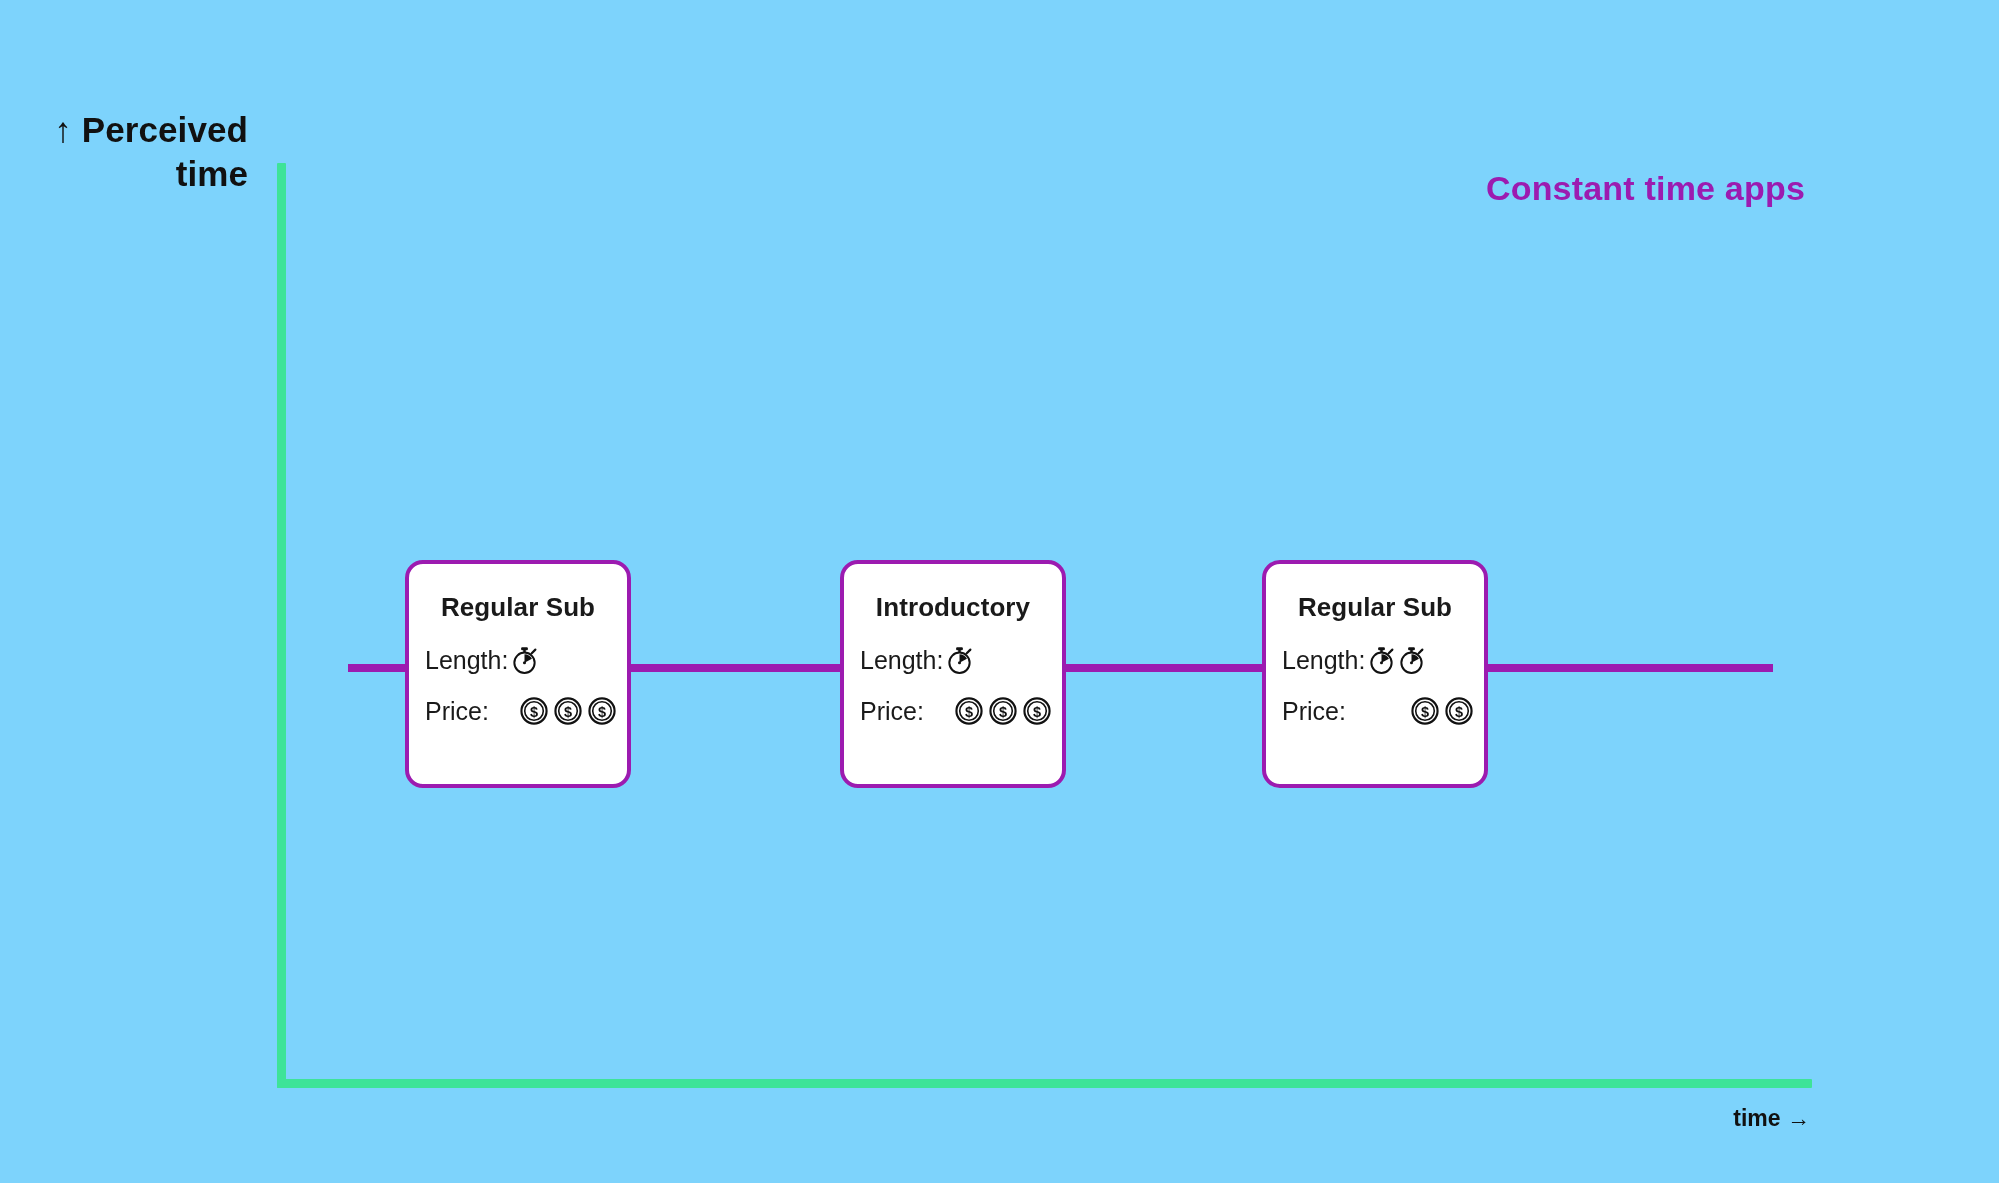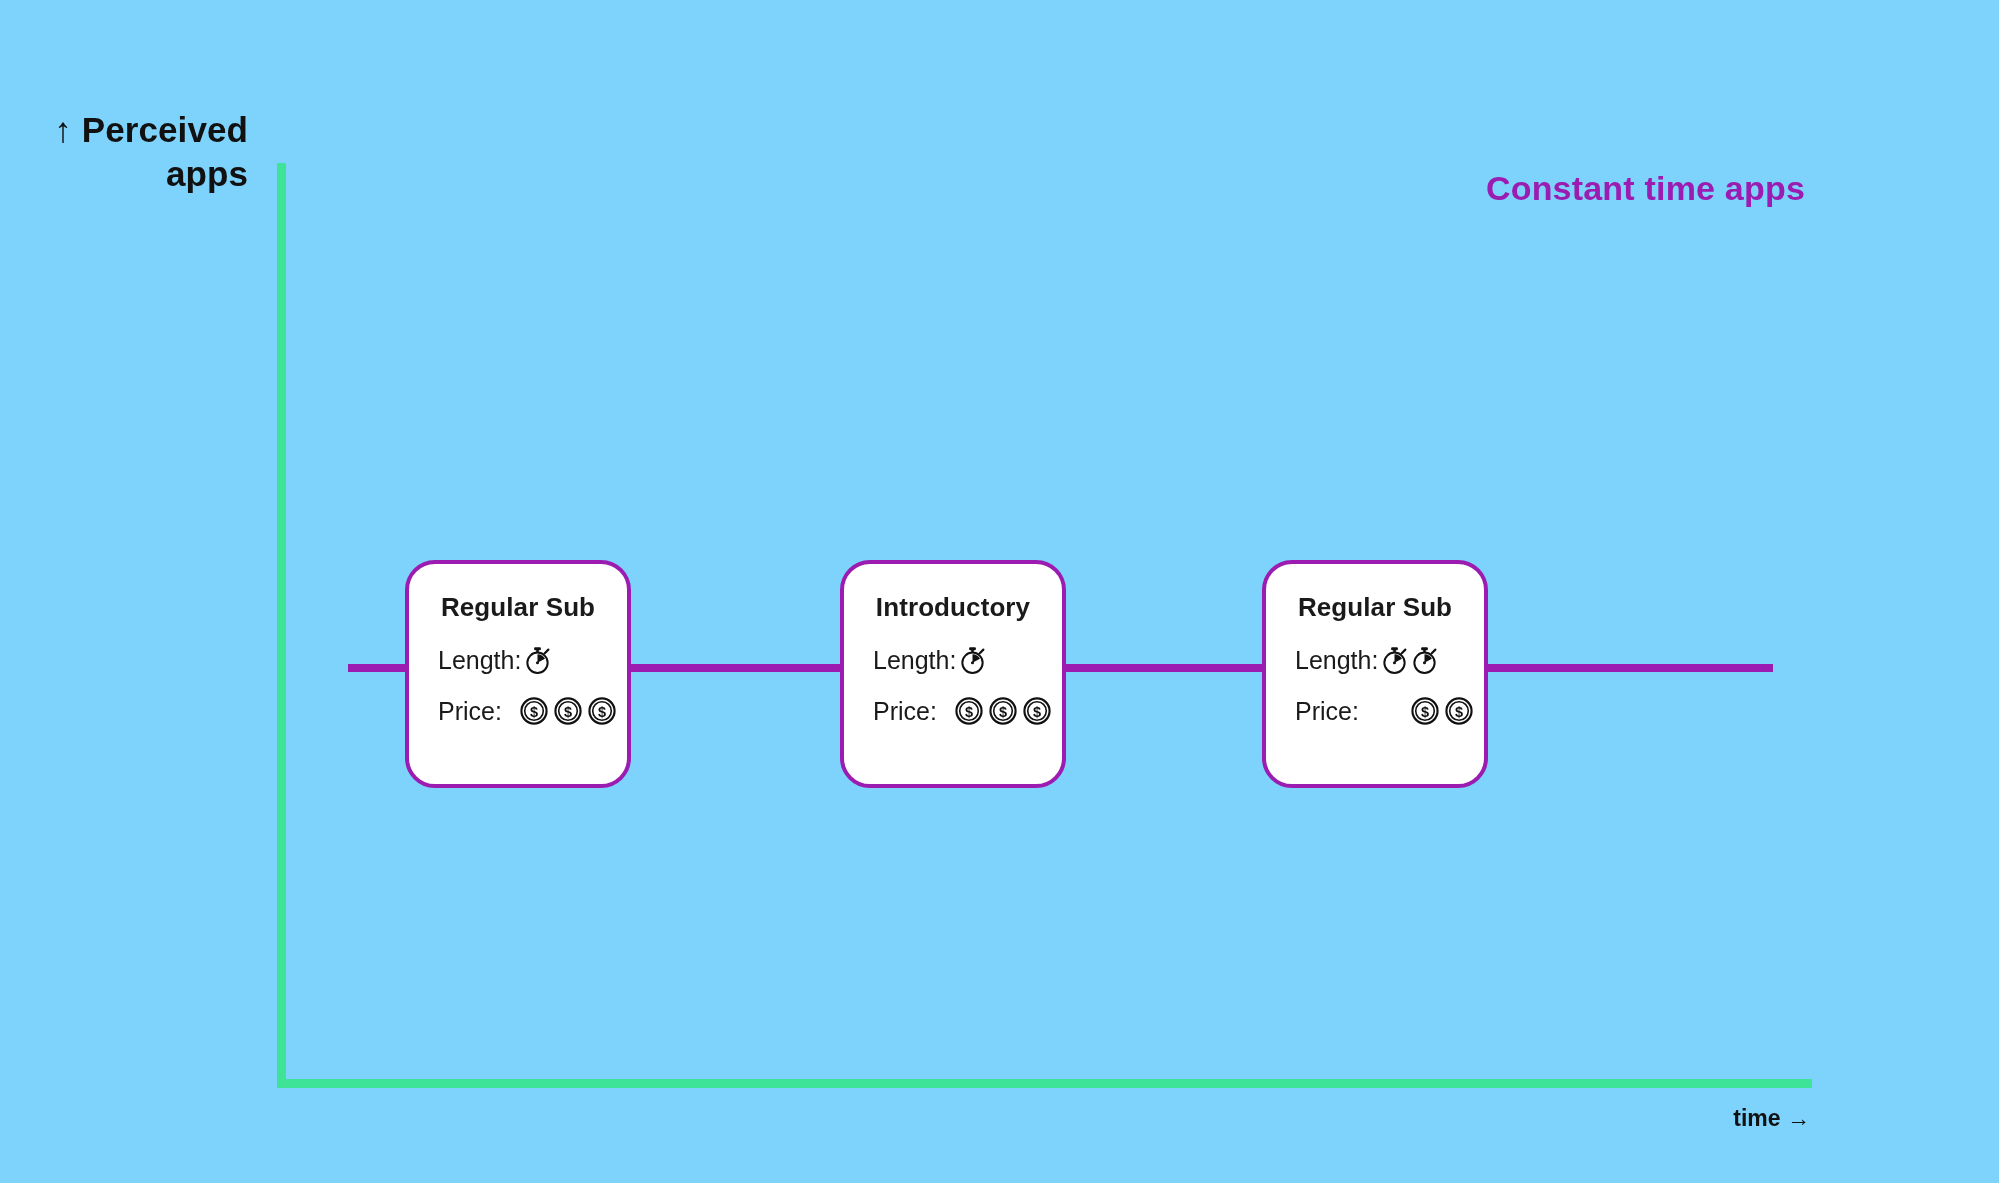--- a/index.html
+++ b/index.html
@@ -89,21 +89,21 @@
   }
 
   
   .card {
     position: absolute;
     top: 560px;
     width: 226px;
     height: 228px;
     background: #ffffff;
     border: 4px solid #9c1bb0;
-    border-radius: 30px;
+    border-radius: 18px;
     box-sizing: border-box;
   }
   .card-title {
     position: absolute;
     left: 0;
     right: 0;
     top: 28px;
     text-align: center;
     font-size: 26px;
     font-weight: bold;
@@ -115,21 +115,21 @@
     left: 16px;
     right: 10px;
     display: flex;
     align-items: center;
     font-size: 25px;
     color: #1a1a1a;
   }
   .row-length { top: 82px; }
   .row-price  { top: 132px; justify-content: space-between; }
 
-  .row-key { white-space: nowrap; margin-left: 13px; }
+  .row-key { white-space: nowrap; }
   .row-icons {
     display: flex;
     align-items: center;
     gap: 1px;
     margin-left: 2px;
   }
   .row-price .row-icons { margin-left: 14px; gap: 4px; }
 
   .ico { display: block; }
   .ico-stopwatch { width: 29px; height: 29px; }
@@ -143,21 +143,21 @@
 </head>
 <body>
 
 <div id="canvas">
 
   <div class="axis-y"></div>
   <div class="axis-x"></div>
 
   <div class="label-y">
     <div>↑ Perceived</div>
-    <div>apps</div>
+    <div>time</div>
   </div>
 
   <div class="label-x">time →</div>
 
   <div class="chart-title">Constant time apps</div>
 
   <div class="timeline"></div>
 
   <div class="card" id="card-0">
     <div class="card-title">Regular Sub</div>

